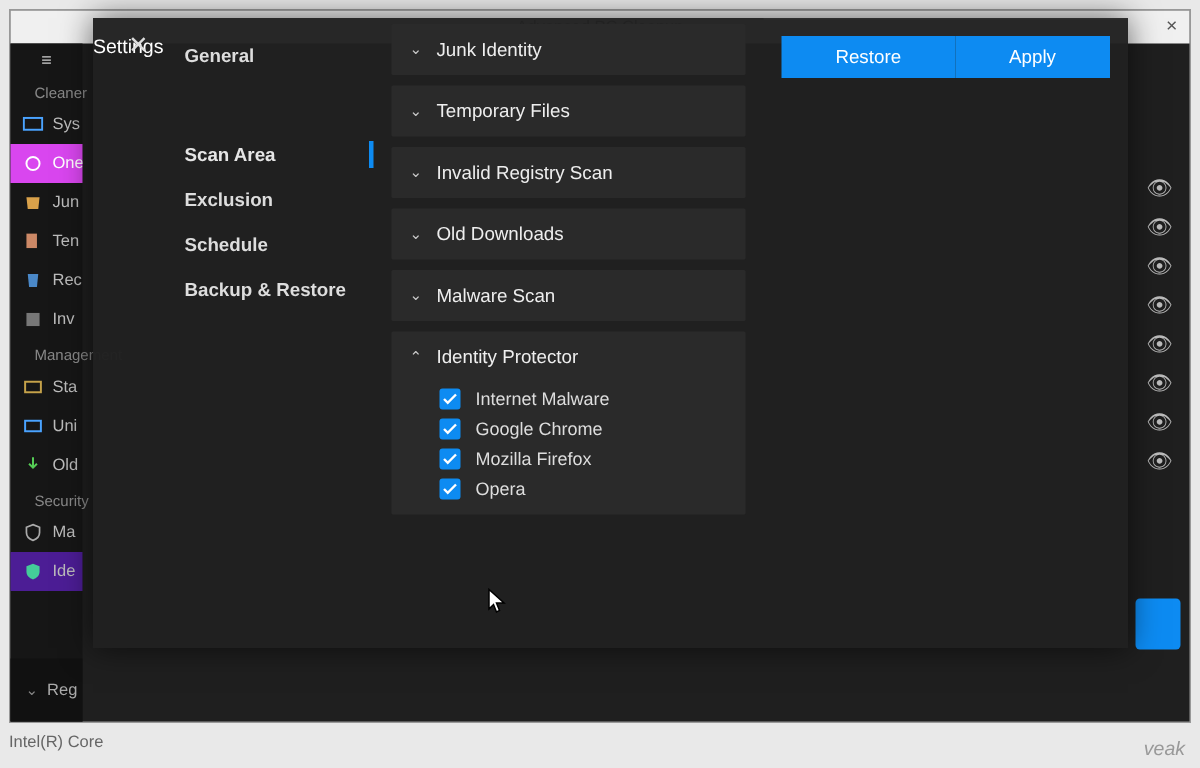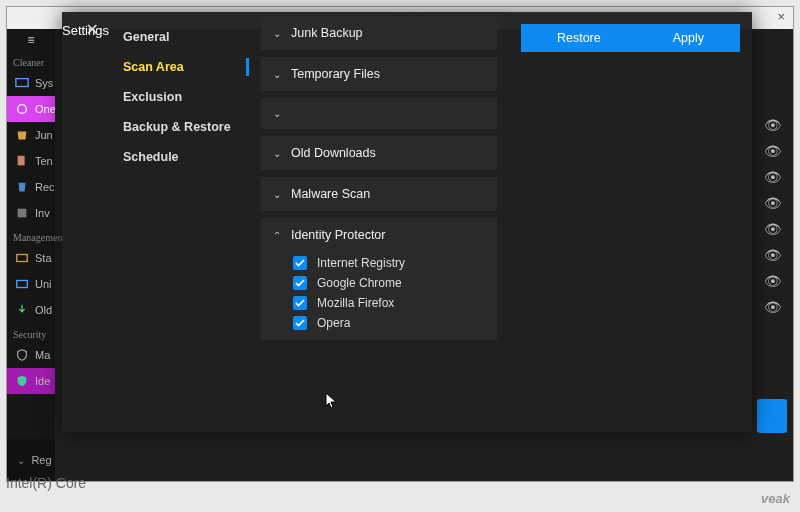--- a/index.html
+++ b/index.html
@@ -7,37 +7,37 @@
 
   
   .bg-window { position: absolute; inset: 6px 6px 30px 6px; background: #1f1f1f; border: 1px solid #999; }
   .bg-titlebar { height: 22px; background: #f0f0f0; display: flex; align-items: center; justify-content: center; color: #555; font-size: 11px; position: relative; }
   .bg-closewin { position: absolute; right: 8px; top: 2px; font-size: 13px; color: #555; }
   .bg-sidebar { position: absolute; left: 0; top: 22px; bottom: 0; width: 48px; background: #161616; display: flex; flex-direction: column; }
   .bg-hamburger { height: 22px; display:flex; align-items:center; justify-content:center; color:#ccc; font-size:12px; }
   .bg-item { height: 26px; display:flex; align-items:center; gap:6px; padding-left:8px; color:#bbb; font-size:11px; overflow:hidden; white-space:nowrap;text-align:right; }
   .bg-item svg { width:14px; height:14px; flex:0 0 14px; }
   .bg-label { font-size:11px; }
-  .bg-section { color:#888; font-size:10px; padding:6px 0 2px 6px;font-family:Liberation Serif, serif; }
+  .bg-section { color:#888; font-size:10px; padding:6px 0 2px 16px; }
   .bg-reg { position:absolute; left:0; right:0; bottom:0; height:42px; background:#111; display:flex; align-items:center; color:#aaa; font-size:11px; padding-left:10px; gap:6px; }
   .bg-reg .chev { font-size:10px; color:#888; }
   .bg-eye-col { position:absolute; right:6px; top:110px; bottom:60px; width:28px; display:flex; flex-direction:column; gap:10px; align-items:center; }
   .bg-eye-col span { color:#bbb; font-size:14px; }
   .bg-bluebtn { position:absolute; right:6px; bottom:48px; width:30px; height:34px; background:#0d8bf2; border-radius:3px; }
-  .bg-status { position:absolute; left:6px; bottom:20px; height:18px; color:#666; font-size:14px; display:flex; align-items:center;justify-content:flex-end; }
-  .bg-wm { position:absolute; right:10px; bottom:6px; color:#999; font-size:13px; font-style:italic; font-weight:bold;text-align:center; }
+  .bg-status { position:absolute; left:6px; bottom:8px; height:18px; color:#666; font-size:11px; display:flex; align-items:center;justify-content:flex-end; }
+  .bg-wm { position:absolute; right:10px; bottom:6px; color:#999; font-size:13px; font-style:italic; font-weight:normal;text-align:center; }
 
   
   .modal { position:absolute; left:62px; top:12px; width:690px; height:420px; background:rgba(32,32,32,0.97); box-shadow:0 0 20px rgba(0,0,0,0.6); display:flex; flex-direction:row; color:#ddd; }
   .modal-header { height:36px; display:flex; align-items:center; justify-content:center; position:relative; font-size:13px; color:#fff; }
   .modal-close { position:absolute; right:10px; top:8px; font-size:16px; color:#ddd; cursor:pointer; }
   .modal-body { flex:1; display:flex; min-height:0; }
   .mside { width:140px; padding:10px 0; display:flex; flex-direction:column;font-weight:bold; }
   .mside-item { padding:8px 14px; font-size:12.5px; color:#ddd; cursor:pointer; position:relative; }
-  .mside-item.active { color:#fde047; }
+  .mside-item.active { color:#e5e5e5;margin-top:36px; }
   .mside-item.active::after { content:""; position:absolute; right:0; top:6px; bottom:6px; width:3px; background:#0d8bf2; }
   .mmain { flex:1; padding:4px 12px 6px 12px; overflow:hidden; }
   .panel { background:#2a2a2a; margin-bottom:7px; border-radius:1px; }
   .panel-head { display:flex; align-items:center; gap:8px; padding:10px 12px; font-size:12.5px; cursor:pointer; color:#eee; }
   .panel-head .chev { width:10px; font-size:10px; color:#ccc; }
   .panel-body { padding:4px 12px 10px 32px; display:flex; flex-direction:column; gap:6px; }
   .check-row { display:flex; align-items:center; gap:10px; font-size:12px; color:#ddd; }
   .chk { width:14px; height:14px; background:#0d8bf2; border-radius:2px; display:flex; align-items:center; justify-content:center; }
   .chk svg { width:10px; height:10px; }
   .modal-footer { height:50px; display:flex; align-items:center; justify-content:space-between; padding:0 12px; border-top:1px solid rgba(255,255,255,0.04); }
@@ -112,21 +112,21 @@
         </svg>
         <span class="bg-label">Old</span>
       </div>
     <div class="bg-section">Security</div>
     <div class="bg-item">
         <svg viewBox="0 0 16 16">
           <path d="M8 2l5 2v4c0 3-2 5-5 6-3-1-5-3-5-6V4z" fill="none" stroke="#aaa" stroke-width="1.3"></path>
         </svg>
         <span class="bg-label">Ma</span>
       </div>
-    <div class="bg-item" style="background:#a21caf">
+    <div class="bg-item" style="background:#4c1d95">
         <svg viewBox="0 0 16 16">
           <path d="M8 2l5 2v4c0 3-2 5-5 6-3-1-5-3-5-6V4z" fill="#4c9"></path>
         </svg>
         <span class="bg-label">Ide</span>
       </div>
     <div class="bg-reg">
       <span class="chev">⌄</span>
       <span>Reg</span>
     </div>
   </div>
@@ -150,39 +150,40 @@
 <div class="modal">
   <div class="modal-header">
     <span>Settings</span>
     <span class="modal-close">✕</span>
   </div>
   <div class="modal-body">
     <div class="mside">
       <div class="mside-item">General</div>
       <div class="mside-item active">Scan Area</div>
       <div class="mside-item">Exclusion</div>
+      <div class="mside-item">Schedule</div>
       <div class="mside-item">Backup &amp; Restore</div>
-      <div class="mside-item">Schedule</div>
     </div>
     <div class="mmain">
       <div class="panel">
         <div class="panel-head">
             <span class="chev">⌄</span>
-            <span>Junk Backup</span>
+            <span>Junk Identity</span>
           </div>
       </div>
       <div class="panel">
         <div class="panel-head">
             <span class="chev">⌄</span>
             <span>Temporary Files</span>
           </div>
       </div>
       <div class="panel">
         <div class="panel-head">
             <span class="chev">⌄</span>
+            <span>Invalid Registry Scan</span>
           </div>
       </div>
       <div class="panel">
         <div class="panel-head">
             <span class="chev">⌄</span>
             <span>Old Downloads</span>
           </div>
       </div>
       <div class="panel">
         <div class="panel-head">
@@ -195,21 +196,21 @@
             <span class="chev">⌃</span>
             <span>Identity Protector</span>
           </div>
         <div class="panel-body">
           <div class="check-row">
             <span class="chk">
                 <svg viewBox="0 0 10 10">
                   <path d="M1 5l2.5 2.5L9 2" stroke="#fff" stroke-width="1.6" fill="none"></path>
                 </svg>
               </span>
-            <span>Internet Registry</span>
+            <span>Internet Malware</span>
           </div>
           <div class="check-row">
             <span class="chk">
                 <svg viewBox="0 0 10 10">
                   <path d="M1 5l2.5 2.5L9 2" stroke="#fff" stroke-width="1.6" fill="none"></path>
                 </svg>
               </span>
             <span>Google Chrome</span>
           </div>
           <div class="check-row">

